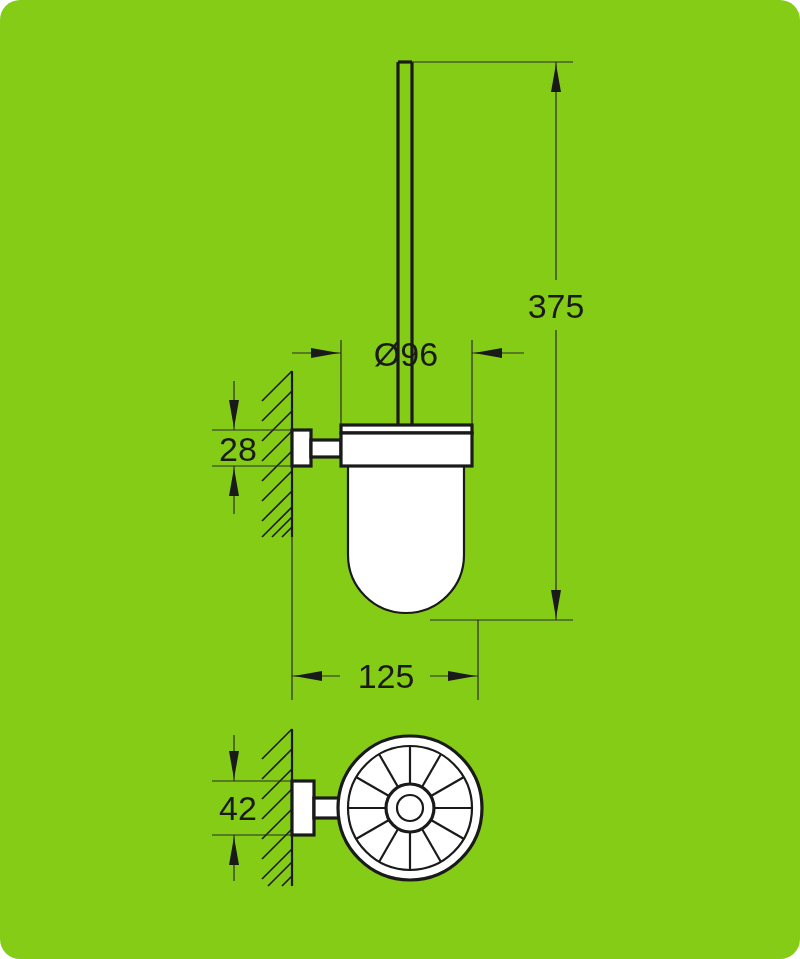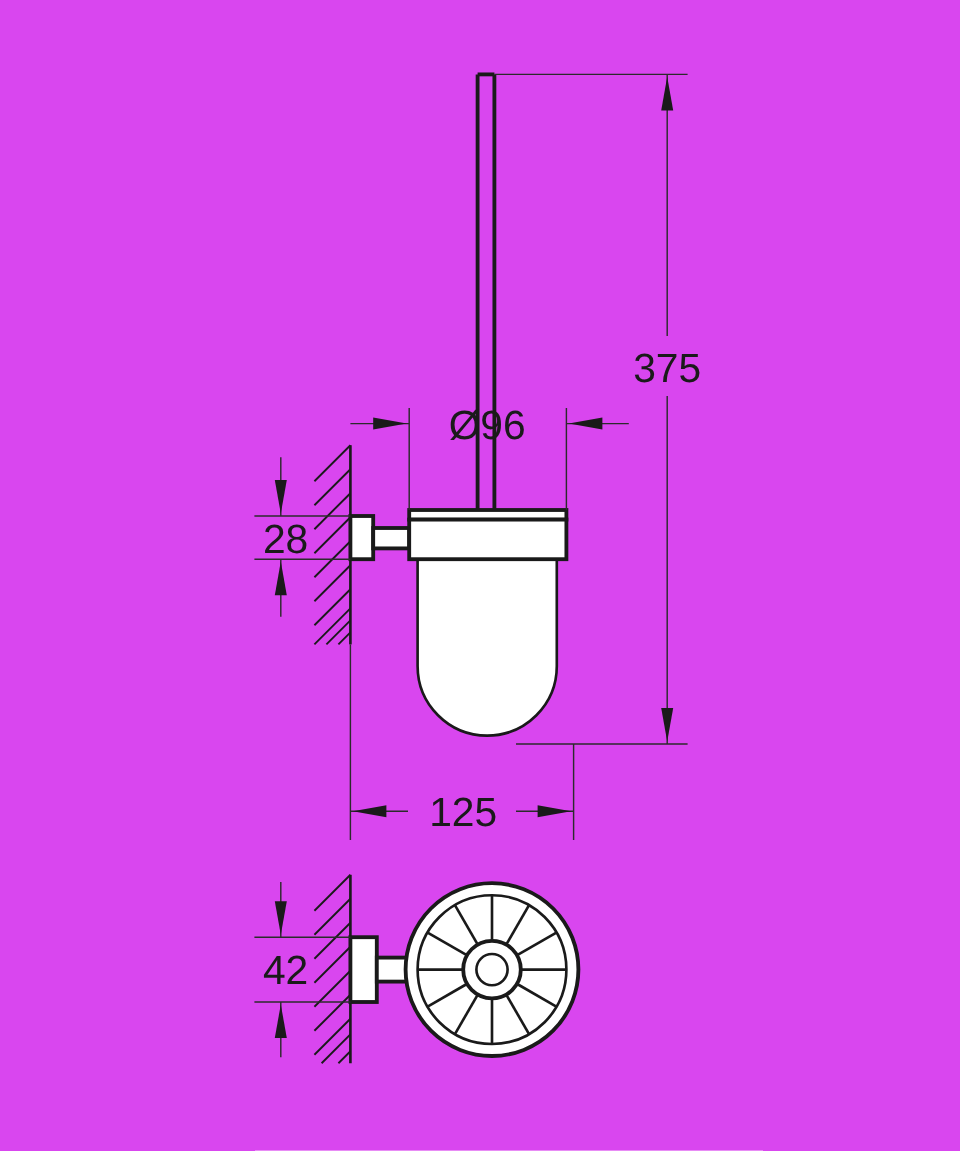--- a/index.html
+++ b/index.html
@@ -10,21 +10,22 @@
   body {
     width: 800px;
     height: 959px;
     font-family: "Liberation Sans", sans-serif;
     overflow: hidden;
   }
   #drawing-root {
     position: relative;
     width: 800px;
     height: 959px;
-    background: #d946ef;
+    background: #84cc16;
+    border-radius: 20px;
   }
   svg.drawing {
     display: block;
     width: 800px;
     height: 959px;
   }
   .dim-text {
     font-family: "Liberation Sans", sans-serif;
     font-size: 34px;
     fill: #1a1a1a;

